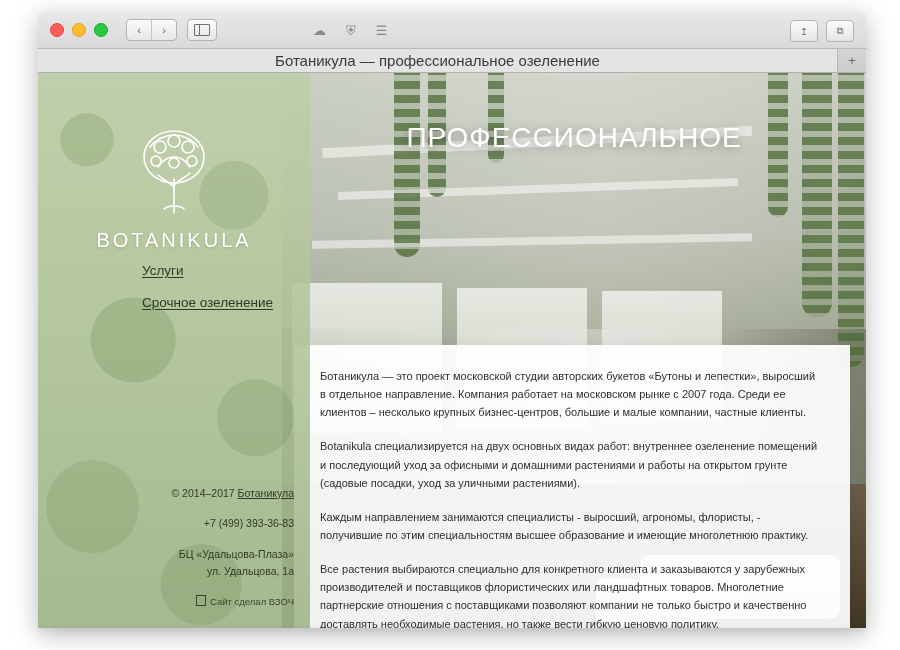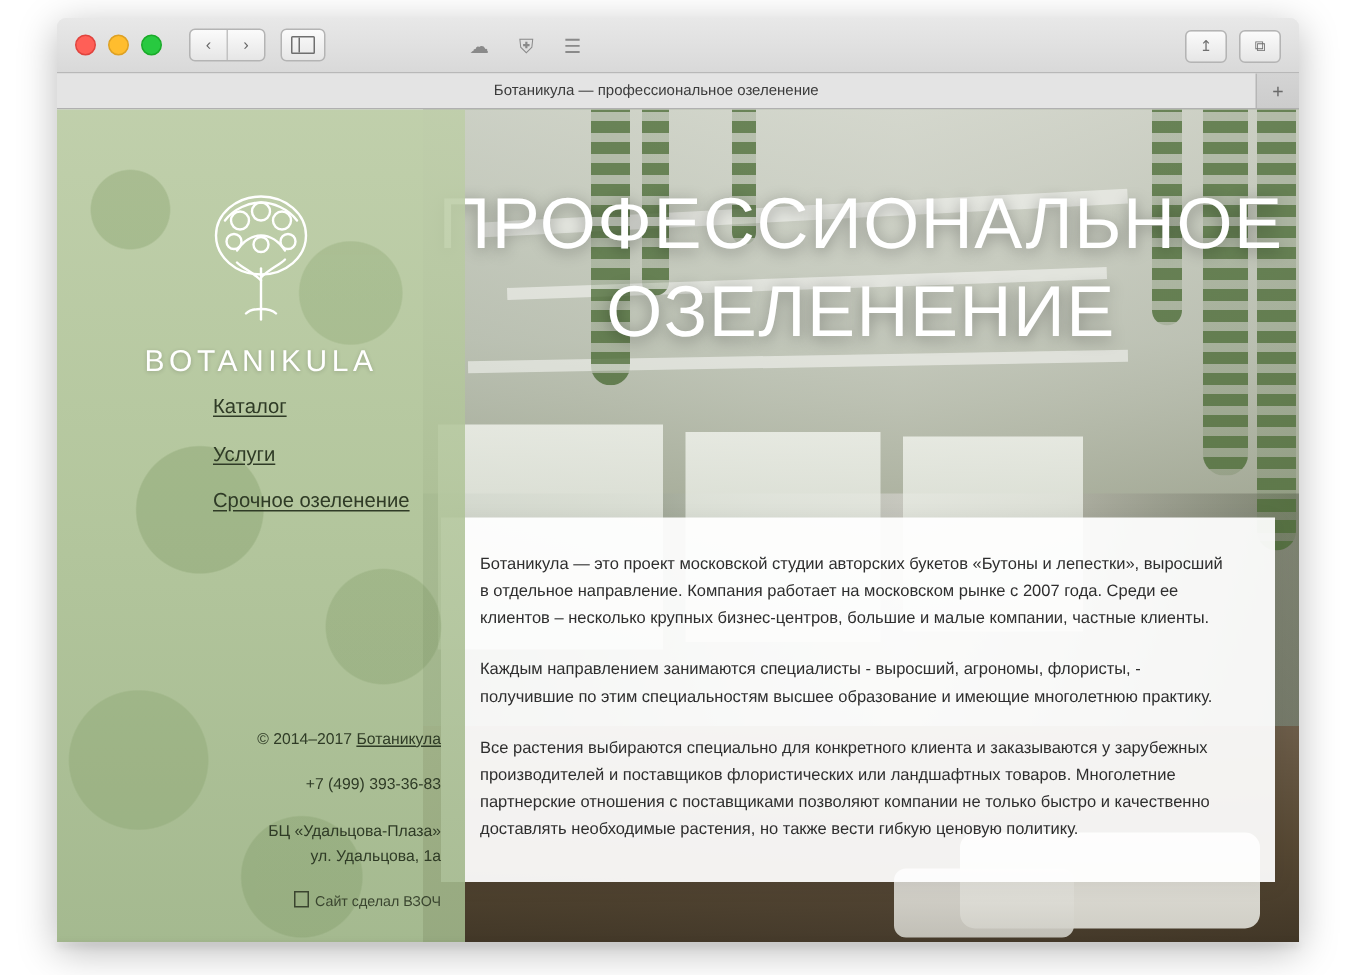--- a/index.html
+++ b/index.html
@@ -145,21 +145,21 @@
     border-bottom: 1px solid #b0b0b0;
     display: flex;
     align-items: stretch;
   }
   .tab {
     flex: 1;
     background: #e4e4e4;
     display: flex;
     align-items: center;
     justify-content: center;
-    font-size: 10px;
+    font-size: 15px;
     color: #3b3b3b;
     border-right: 1px solid #b6b6b6;
   }
   .tab-plus {
     width: 28px;
     display: flex;
     align-items: center;
     justify-content: center;
     font-size: 13px;
     color: #6a6a6a;
@@ -236,21 +236,21 @@
     filter: blur(0.2px);
     opacity: 0.9;
   }
 
   .hero-title {
     position: absolute;
     left: 0; right: 0;
     top: 48px;
     text-align: center;
     color: #ffffff;
-    font-size: 48px;
+    font-size: 28px;
     line-height: 1.22;
     letter-spacing: 1px;
     font-weight: 400;
     text-shadow: 0 2px 10px rgba(0,0,0,0.35);
     font-family: "Liberation Sans", sans-serif;
   }
 
   
   .text-panel {
     position: absolute;
@@ -415,26 +415,26 @@
 
         <div class="vine" style="left:112px; height:190px;"></div>
         <div class="vine" style="left:146px; height:130px; width:18px;"></div>
         <div class="vine" style="left:206px; height:96px; width:16px;"></div>
         <div class="vine" style="left:486px; height:150px; width:20px;"></div>
         <div class="vine" style="left:520px; height:250px; width:30px;"></div>
         <div class="vine" style="left:556px; height:300px; width:26px;"></div>
 
         <div class="hero-title">
           <div>ПРОФЕССИОНАЛЬНОЕ</div>
-          <div>ОЗЕЛЕНЕНИЕ</div>
         </div>
       </div>
 
       <div class="text-panel">
         <p>Ботаникула — это проект московской студии авторских букетов «Бутоны и лепестки», выросший в отдельное направление. Компания работает на московском рынке с 2007 года. Среди ее клиентов – несколько крупных бизнес-центров, большие и малые компании, частные клиенты.</p>
+        <p>Botanikula специализируется на двух основных видах работ: внутреннее озеленение помещений и последующий уход за офисными и домашними растениями и работы на открытом грунте (садовые посадки, уход за уличными растениями).</p>
         <p>Каждым направлением занимаются специалисты - выросший, агрономы, флористы, - получившие по этим специальностям высшее образование и имеющие многолетнюю практику.</p>
         <p>Все растения выбираются специально для конкретного клиента и заказываются у зарубежных производителей и поставщиков флористических или ландшафтных товаров. Многолетние партнерские отношения с поставщиками позволяют компании не только быстро и качественно доставлять необходимые растения, но также вести гибкую ценовую политику.</p>
       </div>
 
       <div class="sidebar">
         <div class="leaf-bg"></div>
 
         <div class="logo-wrap">
           <span class="logo-mark">
             <svg width="92" height="100" viewBox="0 0 92 100" fill="none" xmlns="http://www.w3.org/2000/svg">
@@ -452,21 +452,20 @@
                 <circle cx="64" cy="44" r="5"></circle>
                 <circle cx="46" cy="46" r="5"></circle>
                 <path d="M36 92 C40 88 52 88 56 92"></path>
               </g>
             </svg>
           </span>
           <div class="brand">BOTANIKULA</div>
         </div>
 
         <div class="nav">
-          <a href="#">Каталог</a>
           <a href="#">Услуги</a>
           <a href="#">Срочное озеленение</a>
         </div>
 
         <div class="contacts">
           <div class="row">
             <span>© 2014–2017 </span><a href="#">Ботаникула</a>
           </div>
           <div class="row">+7 (499) 393-36-83</div>
           <div class="row">

